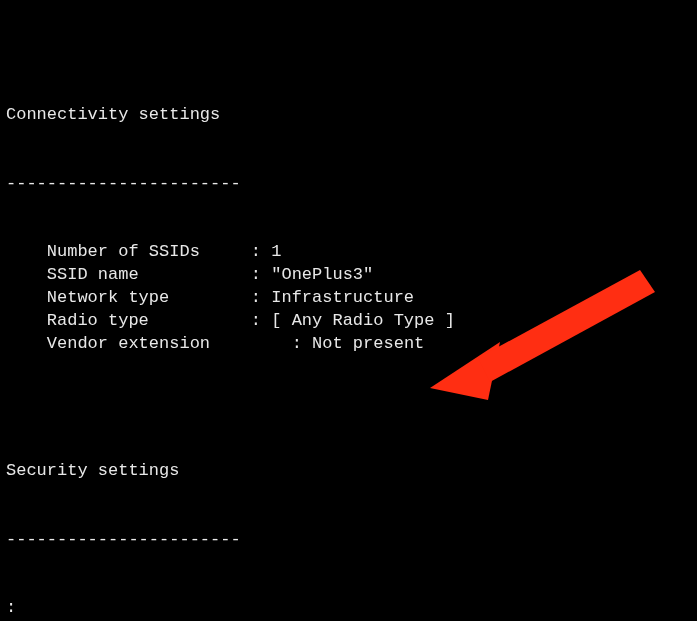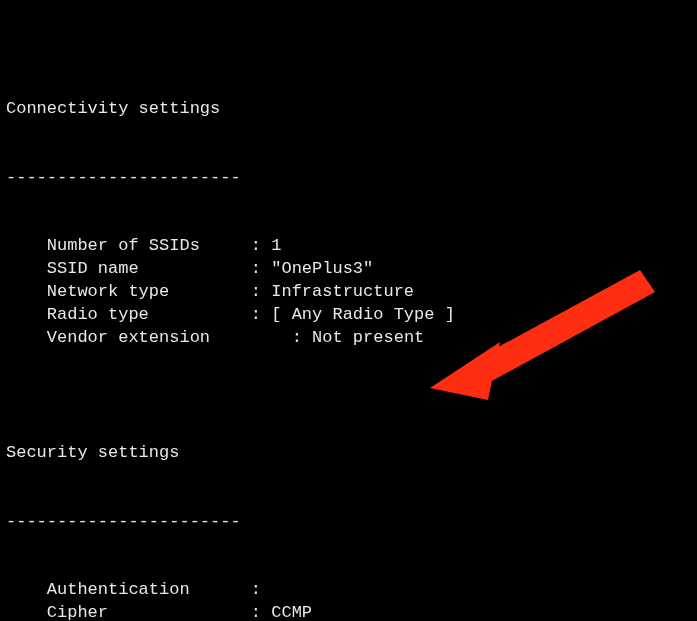--- a/index.html
+++ b/index.html
@@ -13,23 +13,24 @@
     font-size: 17px;
     line-height: 1.35;
     overflow: hidden;
   }
   .term {
     padding: 2px 6px;
     white-space: pre;
     position: relative;
   }
   .section-title {
+    margin-top: 12px;
   }
   .section-title:first-child {
-    margin-top: 4px;
+    margin-top: 10px;
   }
   .row {
     display: flex;
   }
   .arrow {
     position: absolute;
     pointer-events: none;
   }
 </style>
 </head>
@@ -38,21 +39,21 @@
 <div class="term">
 
   
   <div class="section-title">Connectivity settings</div>
   <div>-----------------------</div>
   <div id="connectivity-rows"><div class="row"><span>    Number of SSIDs     </span><span>: </span><span>1</span></div><div class="row"><span>    SSID name           </span><span>: </span><span>"OnePlus3"</span></div><div class="row"><span>    Network type        </span><span>: </span><span>Infrastructure</span></div><div class="row"><span>    Radio type          </span><span>: </span><span>[ Any Radio Type ]</span></div><div class="row"><span>    Vendor extension    </span><span>    : </span><span>Not present</span></div></div>
 
   
   <div class="section-title">Security settings</div>
   <div>-----------------------</div>
-  <div id="security-rows"><div class="row"><span>    Authentication      </span><span>: </span></div><div class="row"><span>    Cipher              </span><span>: </span><span>CCMP</span></div></div>
+  <div id="security-rows"><div class="row"><span>: </span></div><div class="row"><span>    Cipher              </span><span>: </span><span>CCMP</span></div></div>
   
 
   
   
   
   
 
   
   <svg class="arrow" width="260" height="140" viewBox="0 0 260 140" style="left:430px; top:270px;">
     <g fill="#ff2e12">

